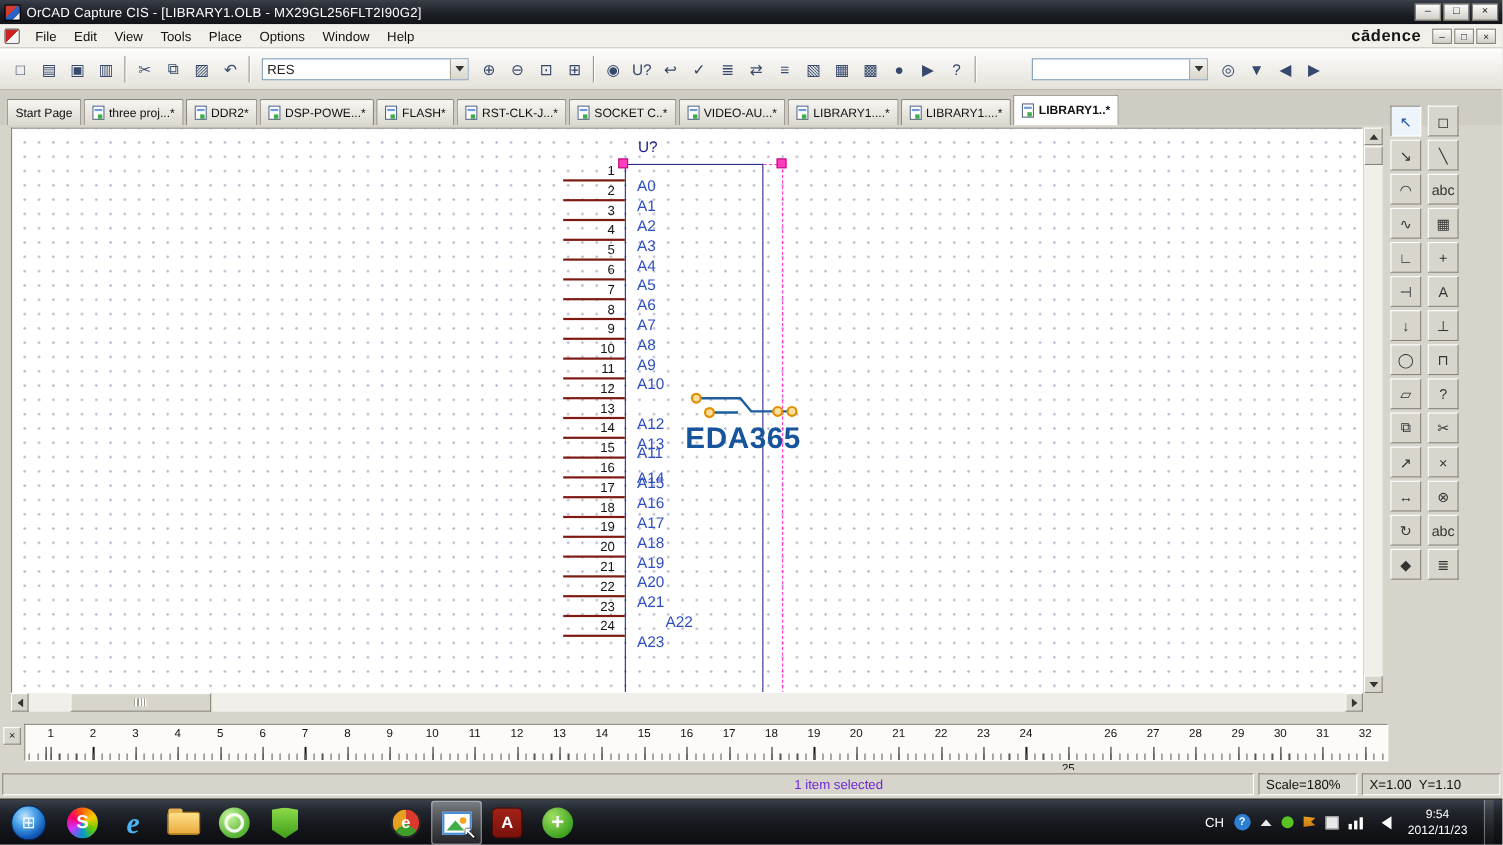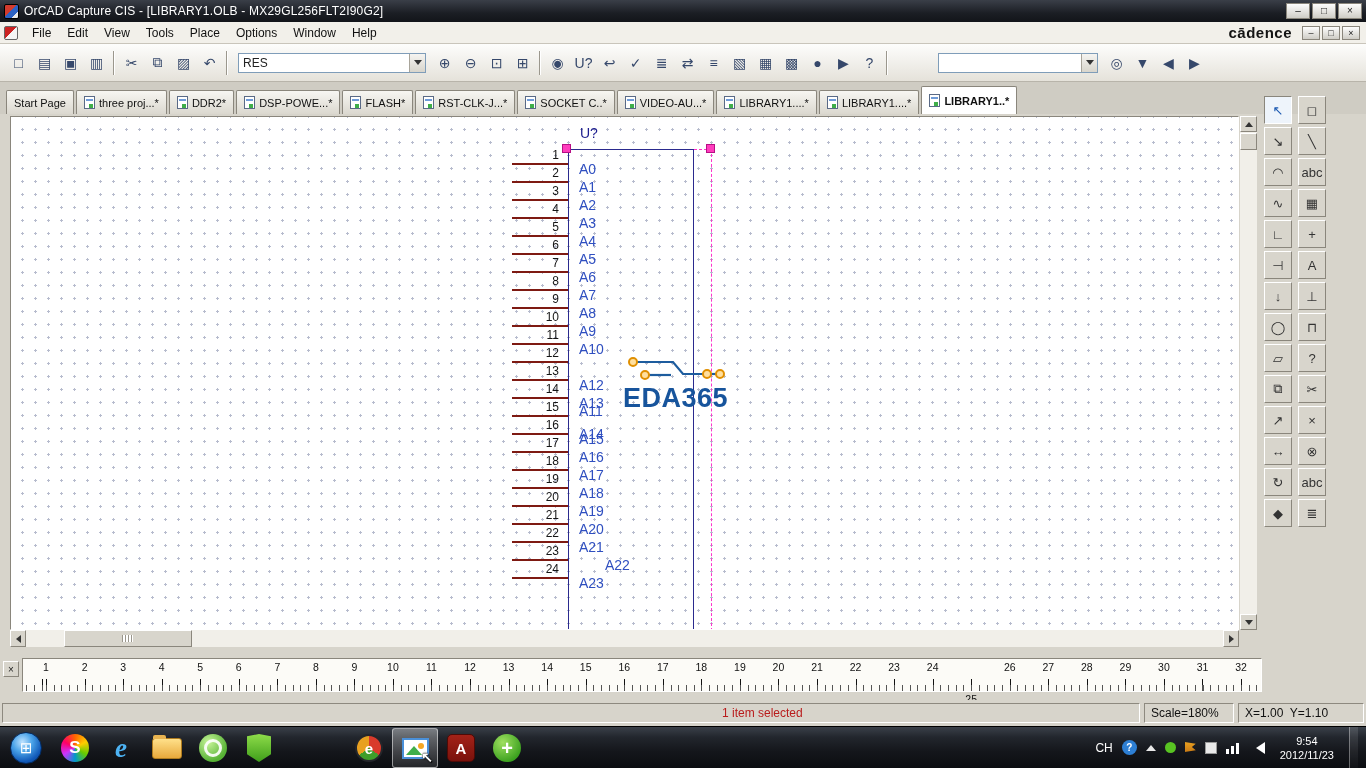--- a/index.html
+++ b/index.html
@@ -122,21 +122,21 @@
     background-position:23px bottom,23px bottom;}
   .ruler-num{position:absolute;top:2px;width:16px;text-align:center;font-size:10.5px;color:#111;}
 
   
   .statusbar{position:absolute;left:0;top:700px;width:100%;height:26px;background:#d7d4cb;}
   .sb-panel{position:absolute;top:3px;bottom:3px;border:1px solid;border-color:#8d897f #fff #fff #8d897f;
     font-size:12px;display:flex;align-items:center;padding:0 6px;white-space:pre;}
   .sb-main{left:2px;right:226px;}
   .sb-scale{right:132px;width:90px;}
   .sb-coords{right:2px;width:126px;}
-  .sb-msg{position:absolute;left:722px;top:6px;font-size:12px;color:#b91c1c;}
+  .sb-msg{position:absolute;left:722px;top:6px;font-size:12px;color:#6d28d9;}
 
   
   .taskbar{position:absolute;left:0;top:726px;width:100%;height:42px;
     background:linear-gradient(#3a4049,#22262d 25%,#14161b 60%,#0b0d11);border-top:1px solid #000;
     display:flex;align-items:center;}
   .orb-slot{width:52px;height:42px;display:flex;align-items:center;justify-content:center;}
   .orb{width:32px;height:32px;border-radius:50%;border:1px solid #042a5e;
     background:radial-gradient(circle at 38% 30%,#bfe3ff 0%,#4aa3e8 35%,#1159b8 70%,#063a80 100%);
     display:flex;align-items:center;justify-content:center;color:#fff;font-size:15px;}
   .apps{display:flex;align-items:center;height:100%;}

